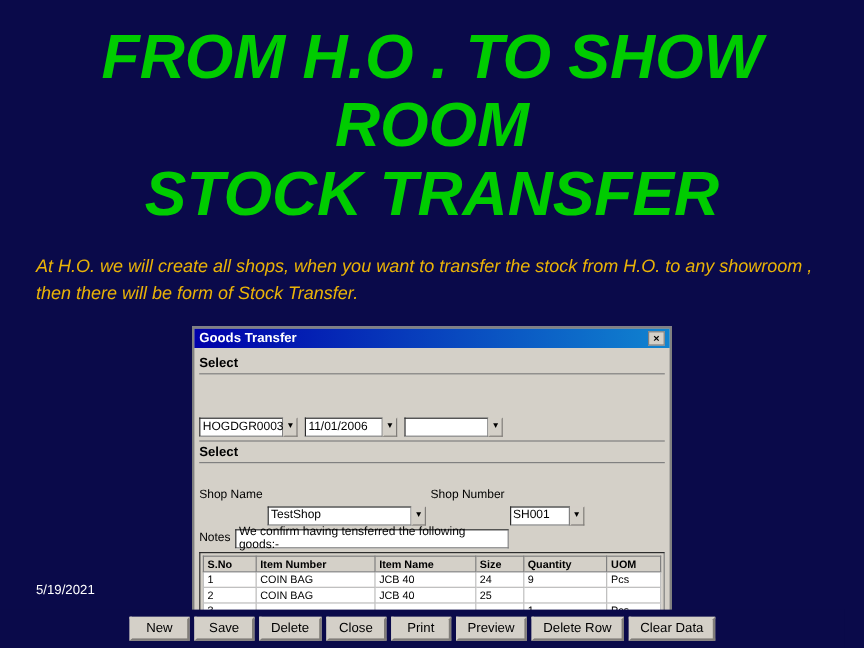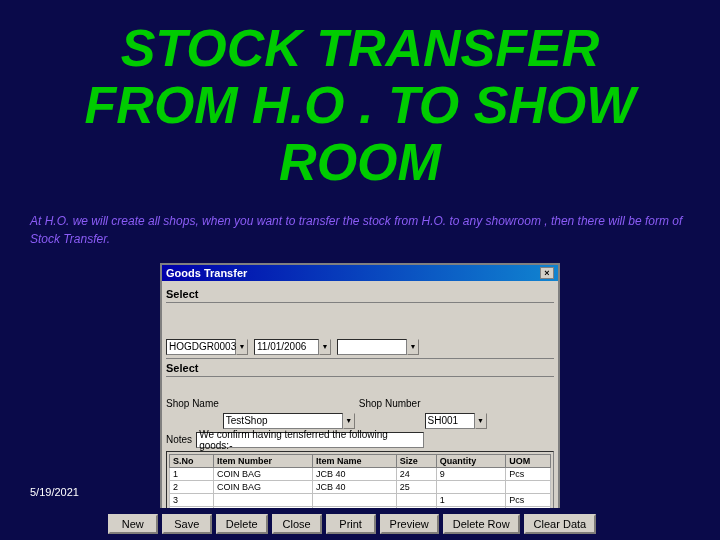--- a/index.html
+++ b/index.html
@@ -20,22 +20,22 @@
 
     .main-title {
       font-size: 52px;
       font-weight: bold;
       color: #00cc00;
       line-height: 1.1;
       font-style: italic;
     }
 
     .subtitle-text {
-      color: #8b5cf6;
-      font-size: 12px;
+      color: #eab308;
+      font-size: 15px;
       font-style: italic;
       padding: 10px 30px 10px 30px;
       line-height: 1.5;
     }
 
     .dialog-container {
       display: flex;
       justify-content: center;
       margin-top: 5px;
     }
@@ -228,22 +228,22 @@
       display: flex;
       align-items: center;
       gap: 2px;
     }
   </style>
 </head>
 <body>
 
 <div class="title-area">
   <div class="main-title">
+    <div>FROM H.O . TO SHOW ROOM</div>
     <div>STOCK TRANSFER</div>
-    <div>FROM H.O . TO SHOW ROOM</div>
   </div>
 </div>
 
 <div class="subtitle-text">At H.O. we will create all shops, when you want to transfer the stock from H.O. to any showroom , then there will be form of Stock Transfer.</div>
 
 <div class="dialog-container">
   <div class="dialog">
     <div class="dialog-titlebar">
       <span>Goods Transfer</span>
       <div class="dialog-close-btn">×</div>

